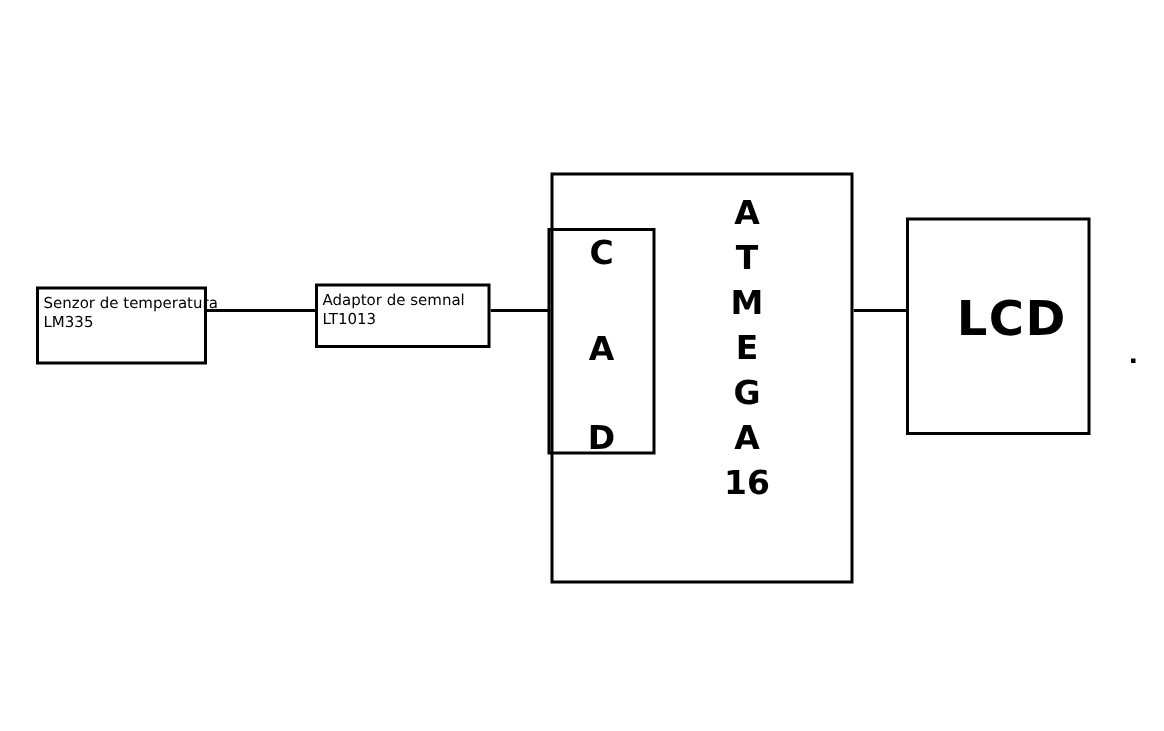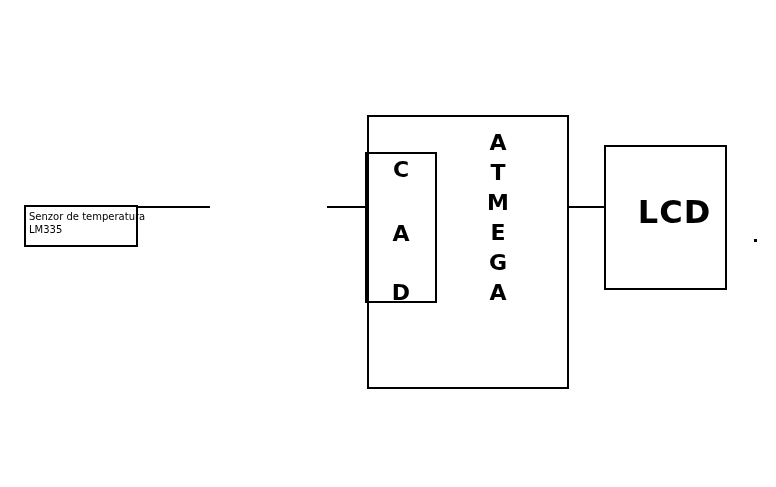--- a/index.html
+++ b/index.html
@@ -17,21 +17,21 @@
     background: #ffffff;
     overflow: hidden;
   }
   .box {
     position: absolute;
     border: 2px solid #000000;
     box-sizing: border-box;
     background: #ffffff;
   }
   
-  .box-sensor  { left: 24px;  top: 191px; width: 114px; height: 42px; margin-top: 14px; }
+  .box-sensor  { left: 24px;  top: 191px; width: 114px; height: 52px; }
   .box-adapter { left: 210px; top: 189px; width: 117px; height: 43px; }
   .small-label {
     padding: 3px 0 0 3px;
     font-size: 10px;
     line-height: 13px;
     color: #000000;
     white-space: nowrap;
   }
   
   .box-atmega { left: 367px; top: 115px; width: 202px; height: 274px; }
@@ -100,29 +100,36 @@
   <div class="wire wire-2"></div>
   <div class="wire wire-3"></div>
 
   <div class="box box-sensor">
     <div class="small-label">
       <div>Senzor de temperatura</div>
       <div>LM335</div>
     </div>
   </div>
 
+  <div class="box box-adapter">
+    <div class="small-label">
+      <div>Adaptor de semnal</div>
+      <div>LT1013</div>
+    </div>
+  </div>
 
   <div class="box box-atmega"></div>
   <div class="atmega-letters">
     <div>A</div>
     <div>T</div>
     <div>M</div>
     <div>E</div>
     <div>G</div>
     <div>A</div>
+    <div>16</div>
   </div>
 
   <div class="box box-cad">
     <div class="cad-letter c">C</div>
     <div class="cad-letter a">A</div>
     <div class="cad-letter d">D</div>
   </div>
 
   <div class="box box-lcd">
     <span class="lcd-label">LCD</span>

